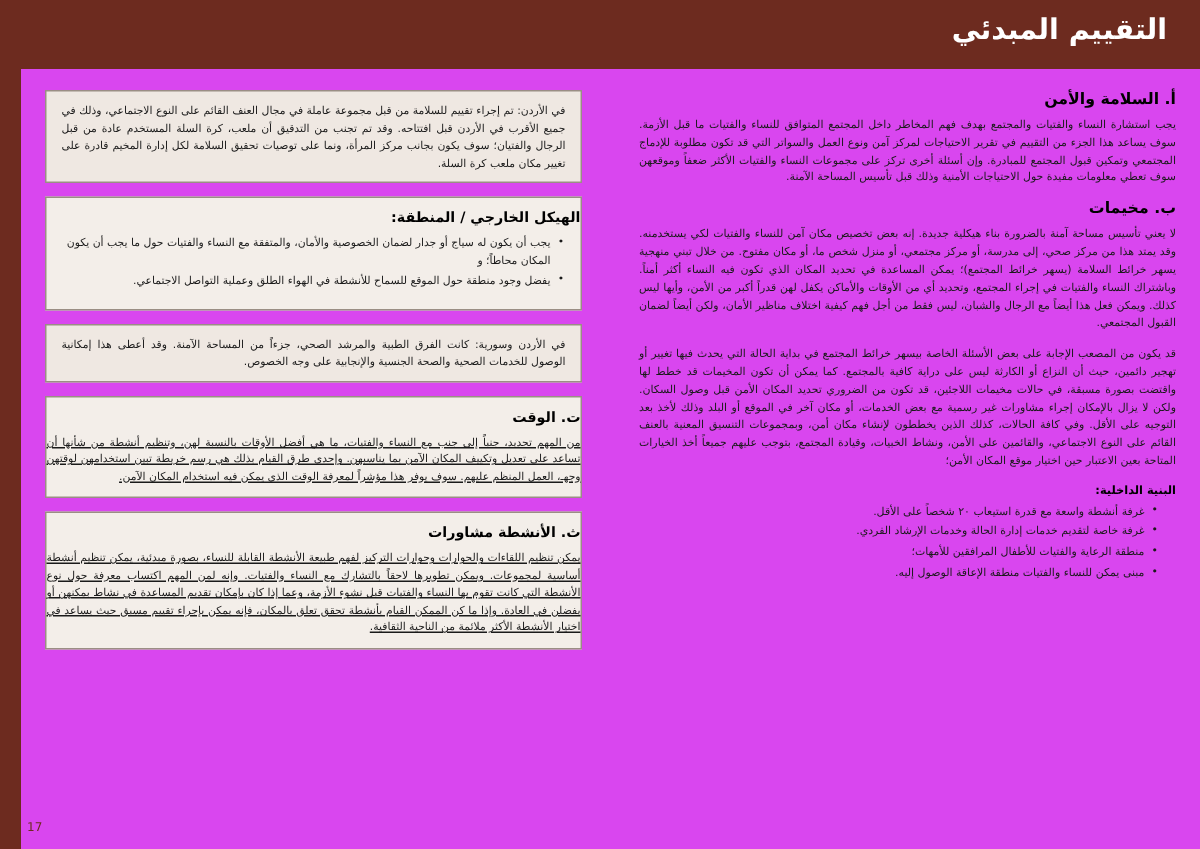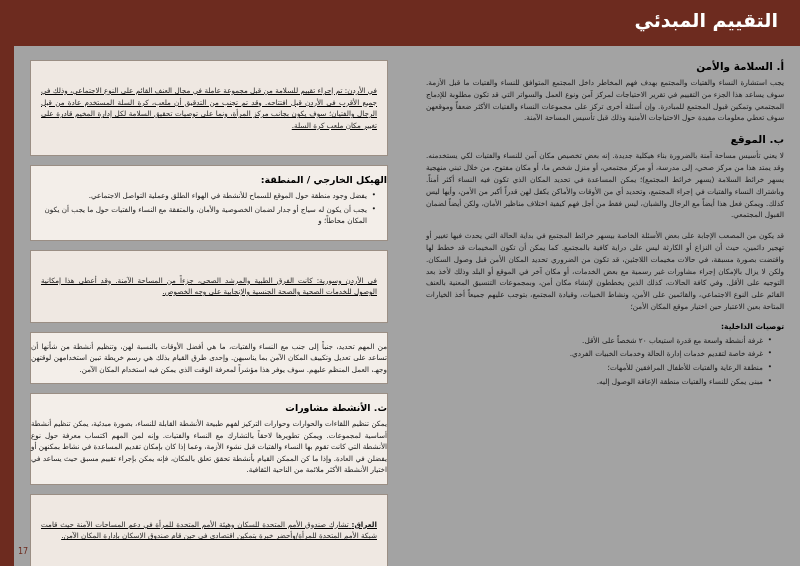--- a/index.html
+++ b/index.html
@@ -10,21 +10,21 @@
     width: 800px;
     height: 566px;
     background: #ffffff;
     font-family: "DejaVu Sans", "Liberation Sans", sans-serif;
     overflow: hidden;
   }
   .page {
     position: relative;
     width: 800px;
     height: 566px;
-    background: #a3a3a3;
+    background: #d946ef;
     box-sizing: border-box;
   }
   
   .header-band {
     position: absolute;
     top: 0;
     left: 0;
     width: 800px;
     height: 46px;
     background: #6d2b1f;
@@ -147,20 +147,21 @@
     text-align: right;
     direction: rtl;
   }
   .panel p {
     margin: 0 0 6px 0;
     font-size: 7.2px;
     line-height: 1.6;
     color: #1a1a1a;
     text-align: justify;
     direction: rtl;
+    text-decoration: underline;
   }
   .panel p:last-child { margin-bottom: 0; }
   .panel ul {
     margin: 0 0 5px 0;
     padding: 0 11px 0 0;
     list-style: none;
   }
   .panel ul li {
     font-size: 7.2px;
     line-height: 1.6;
@@ -175,24 +176,23 @@
     position: absolute;
     right: 0;
     top: -1px;
   }
   .inline-lead {
     font-weight: bold;
   }
   .note-box {
     border: 1px solid #9a8e84;
     background: #efe8e2;
-    padding: 24px 10px;
+    padding: 7px 10px;
     margin-bottom: 9px;
     direction: rtl;
-    text-decoration: underline;
   }
   .note-box p {
     margin: 0 0 5px 0;
     font-size: 7.2px;
     line-height: 1.6;
     text-align: justify;
     color: #1a1a1a;
   }
   .note-box p:last-child { margin-bottom: 0; }
 </style>
@@ -209,62 +209,60 @@
 
   <div class="page-number-box">17</div>
 
   <div class="columns">
 
     <div class="col col-right">
 
       <h2 class="sec-title">أ. السلامة والأمن</h2>
       <p class="body">يجب استشارة النساء والفتيات والمجتمع بهدف فهم المخاطر داخل المجتمع المتوافق للنساء والفتيات ما قبل الأزمة. سوف يساعد هذا الجزء من التقييم في تقرير الاحتياجات لمركز آمن ونوع العمل والسواتر التي قد تكون مطلوبة للإدماج المجتمعي وتمكين قبول المجتمع للمبادرة. وإن أسئلة أخرى تركز على مجموعات النساء والفتيات الأكثر ضعفاً وموقعهن سوف تعطي معلومات مفيدة حول الاحتياجات الأمنية وذلك قبل تأسيس المساحة الآمنة.</p>
 
-      <h2 class="sec-title">ب. الموقع</h2>
+      <h2 class="sec-title">ب. مخيمات</h2>
       <p class="body">لا يعني تأسيس مساحة آمنة بالضرورة بناء هيكلية جديدة. إنه بعض تخصيص مكان آمن للنساء والفتيات لكي يستخدمنه. وقد يمتد هذا من مركز صحي، إلى مدرسة، أو مركز مجتمعي، أو منزل شخص ما، أو مكان مفتوح. من خلال تبني منهجية يسهر خرائط السلامة (يسهر خرائط المجتمع)؛ يمكن المساعدة في تحديد المكان الذي تكون فيه النساء أكثر أمناً. وباشتراك النساء والفتيات في إجراء المجتمع، وتحديد أي من الأوقات والأماكن يكفل لهن قدراً أكبر من الأمن، وأيها ليس كذلك. ويمكن فعل هذا أيضاً مع الرجال والشبان، ليس فقط من أجل فهم كيفية اختلاف مناظير الأمان، ولكن أيضاً لضمان القبول المجتمعي.</p>
       <p class="body">قد يكون من المصعب الإجابة على بعض الأسئلة الخاصة بيسهر خرائط المجتمع في بداية الحالة التي يحدث فيها تغيير أو تهجير دائمين، حيث أن النزاع أو الكارثة ليس على دراية كافية بالمجتمع. كما يمكن أن تكون المخيمات قد خطط لها واقتضت بصورة مسبقة، في حالات مخيمات اللاجئين، قد تكون من الضروري تحديد المكان الأمن قبل وصول السكان. ولكن لا يزال بالإمكان إجراء مشاورات غير رسمية مع بعض الخدمات، أو مكان آخر في الموقع أو البلد وذلك لأخذ بعد التوجيه على الأقل. وفي كافة الحالات، كذلك الذين يخططون لإنشاء مكان أمن، وبمجموعات التنسيق المعنية بالعنف القائم على النوع الاجتماعي، والقائمين على الأمن، ونشاط الخبيات، وقيادة المجتمع، بتوجب عليهم جميعاً أخذ الخيارات المتاحة بعين الاعتبار حين اختيار موقع المكان الأمن؛</p>
 
-      <div class="sub-title">توصيات الداخلية:</div>
+      <div class="sub-title">البنية الداخلية:</div>
       <ul class="bullets">
         <li>غرفة أنشطة واسعة مع قدرة استيعاب ٢٠ شخصاً على الأقل.</li>
-        <li>غرفة خاصة لتقديم خدمات إدارة الحالة وخدمات الخبيات الفردي.</li>
+        <li>غرفة خاصة لتقديم خدمات إدارة الحالة وخدمات الإرشاد الفردي.</li>
         <li>منطقة الرعاية والفتيات للأطفال المرافقين للأمهات؛</li>
         <li>مبنى يمكن للنساء والفتيات منطقة الإعاقة الوصول إليه.</li>
       </ul>
 
     </div>
 
     <div class="col col-left">
 
       <div class="note-box">
         <p>في الأردن: تم إجراء تقييم للسلامة من قبل مجموعة عاملة في مجال العنف القائم على النوع الاجتماعي، وذلك في جميع الأقرب في الأردن قبل افتتاحه. وقد تم تجنب من التدقيق أن ملعب، كرة السلة المستخدم عادة من قبل الرجال والفتيان؛ سوف يكون بجانب مركز المرأة، ونما على توصيات تحقيق السلامة لكل إدارة المخيم قادرة على تغيير مكان ملعب كرة السلة.</p>
       </div>
 
       <div class="panel">
         <h3>الهيكل الخارجي / المنطقة:</h3>
         <ul>
+          <li>يجب أن يكون له سياج أو جدار لضمان الخصوصية والأمان، والمتفقة مع النساء والفتيات حول ما يجب أن يكون المكان محاطاً؛ و</li>
           <li>يفضل وجود منطقة حول الموقع للسماح للأنشطة في الهواء الطلق وعملية التواصل الاجتماعي.</li>
-          <li>يجب أن يكون له سياج أو جدار لضمان الخصوصية والأمان، والمتفقة مع النساء والفتيات حول ما يجب أن يكون المكان محاطاً؛ و</li>
         </ul>
       </div>
 
       <div class="note-box">
         <p>في الأردن وسورية: كانت الفرق الطبية والمرشد الصحي، جزءاً من المساحة الآمنة. وقد أعطى هذا إمكانية الوصول للخدمات الصحية والصحة الجنسية والإنجابية على وجه الخصوص.</p>
       </div>
 
       <div class="panel">
+        <h3>ت. الوقت</h3>
         <p>من المهم تحديد، جنباً إلى جنب مع النساء والفتيات، ما هي أفضل الأوقات بالنسبة لهن، وتنظيم أنشطة من شأنها أن تساعد على تعديل وتكييف المكان الآمن بما يناسبهن. وإحدى طرق القيام بذلك هي رسم خريطة تبين استخدامهن لوقتهن وجهـ، العمل المنظم عليهم. سوف يوفر هذا مؤشراً لمعرفة الوقت الذي يمكن فيه استخدام المكان الآمن.</p>
       </div>
 
       <div class="panel">
         <h3>ث. الأنشطة مشاورات</h3>
         <p>يمكن تنظيم اللقاءات والحوارات وحوارات التركيز لفهم طبيعة الأنشطة القابلة للنساء، بصورة مبدئية، يمكن تنظيم أنشطة أساسية لمجموعات. ويمكن تطويرها لاحقاً بالتشارك مع النساء والفتيات. وإنه لمن المهم اكتساب معرفة حول نوع الأنشطة التي كانت تقوم بها النساء والفتيات قبل نشوء الأزمة، وعما إذا كان بإمكان تقديم المساعدة في نشاط بمكنهن أو يفضلن في العادة. وإذا ما كن الممكن القيام بأنشطة تحقق تعلق بالمكان، فإنه يمكن بإجراء تقييم مسبق حيث يساعد في اختيار الأنشطة الأكثر ملائمة من الناحية الثقافية.</p>
       </div>
 
-      <div class="note-box">
-        <p><span class="inline-lead">العراق:</span> <span>تشارك صندوق الأمم المتحدة للسكان وهيئة الأمم المتحدة للمرأة في دعم المساحات الآمنة حيث قامت شبكة الأمم المتحدة للمرأة/وأحضر خبرة بتمكين اقتصادي في حين قام صندوق الإسكان بإدارة المكان الآمن.</span></p>
-      </div>
 
 
     </div>
 
   </div>
 </div>
 
 </body></html>

